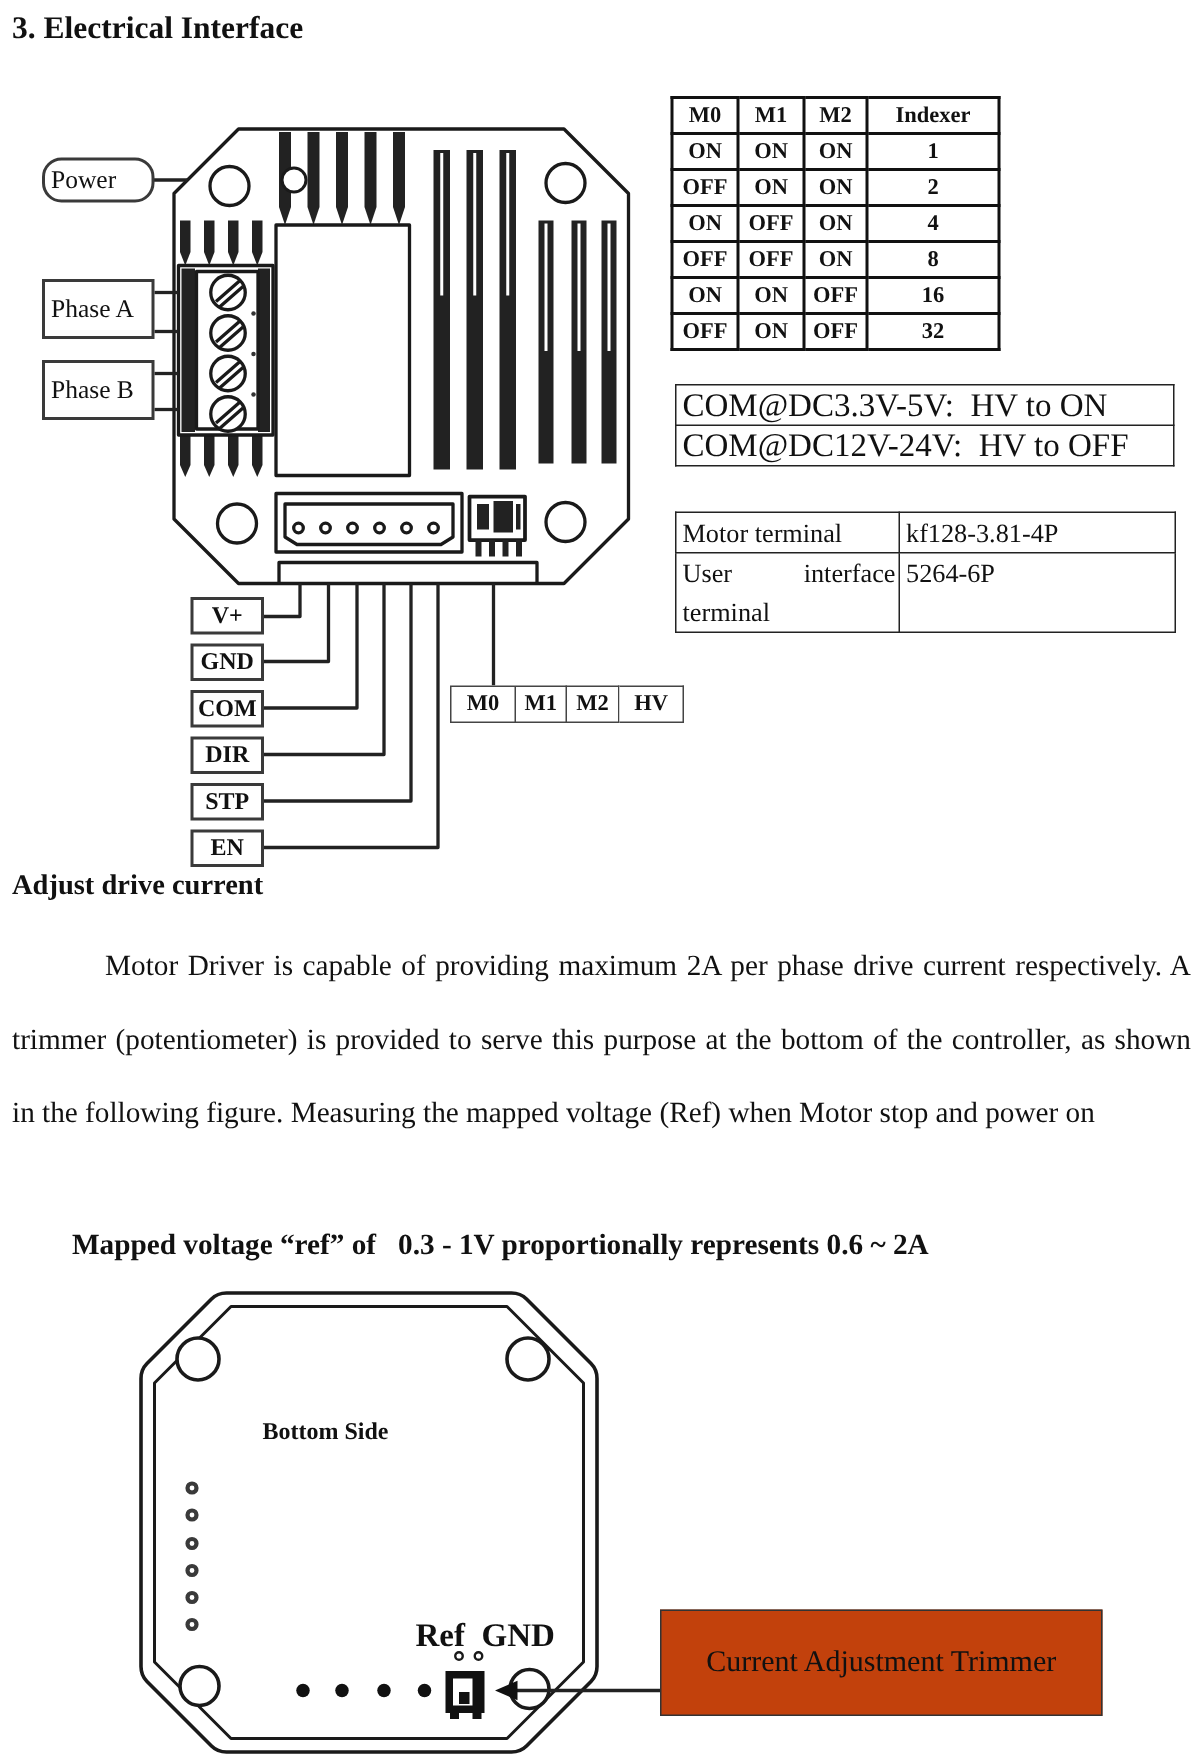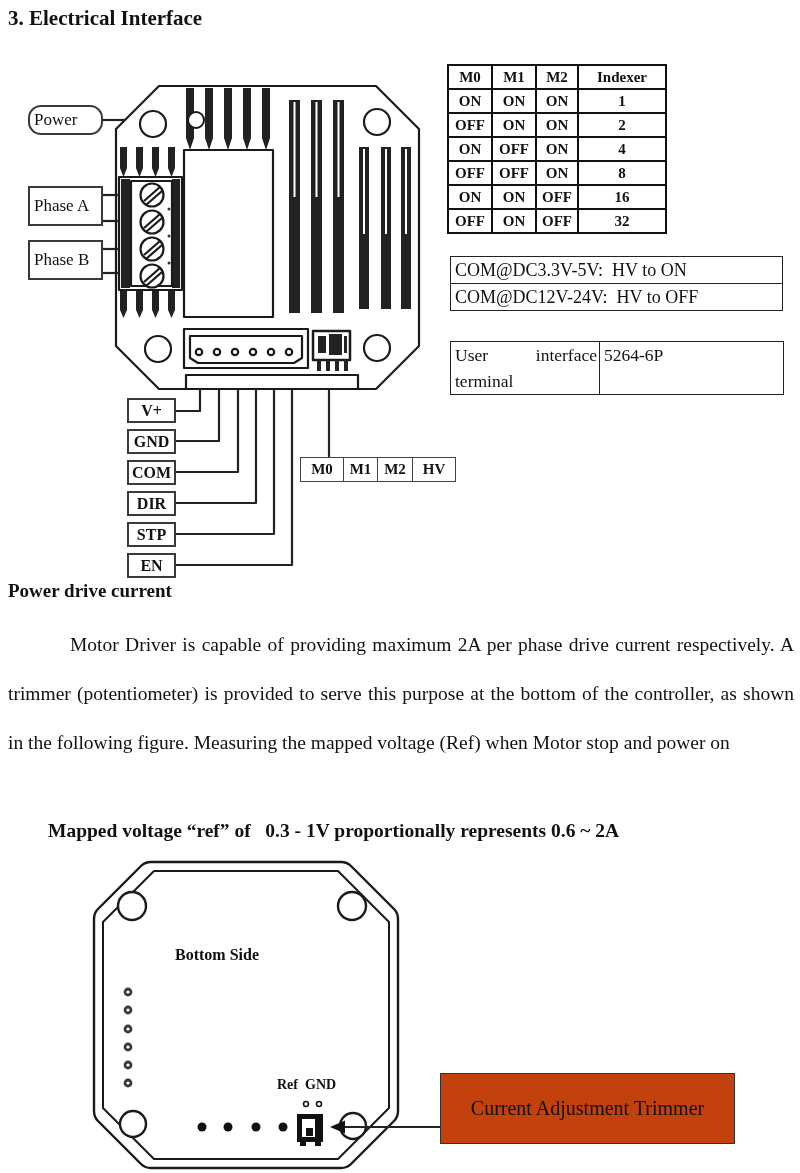--- a/index.html
+++ b/index.html
@@ -14,34 +14,34 @@
            width:45px;height:21px;left:127px;display:flex;align-items:center;justify-content:center;}
   .dip-row{left:300px;top:457px;display:flex;}
   .dip-cell{border:1px solid #444;border-left:none;height:23px;display:flex;align-items:center;
             justify-content:center;font-weight:bold;font-size:15px;background:#fff;}
   .dip-cell:first-child{border-left:1px solid #444;}
   table{border-collapse:collapse;background:#fff;}
   .idx-table{left:447px;top:64px;}
   .idx-table td{border:2px solid #111;text-align:center;font-weight:bold;font-size:15px;
                 height:22px;padding:0;}
   .com-table{left:450px;top:256px;}
-  .com-table td{border:1.5px solid #222;font-size:18px;height:26px;padding:0 0 0 4px;
+  .com-table td{border:1.5px solid #222;font-size:22px;height:26px;padding:0 0 0 4px;
                 white-space:pre;width:327px;}
   .term-table{left:450px;top:341px;}
   .term-table td{border:1.5px solid #222;font-size:17.5px;padding:0 2px 0 4px;vertical-align:top;
                  line-height:26px;}
   .term-c1{width:142px;text-align:justify;}
   .term-c2{width:177px;}
   .adjust-heading{left:8px;top:580px;font-size:19px;font-weight:bold;}
   .body-par{left:8px;top:620px;width:786px;font-size:19.5px;line-height:49px;
             text-align:justify;text-indent:62px;}
   .mapped-note{left:0;top:820px;width:800px;text-align:left;font-weight:bold;
                font-size:19.5px;white-space:pre;margin-left:48px;}
   .bottom-side{left:175px;top:946px;font-size:16px;font-weight:bold;}
-  .ref-gnd{left:277px;top:1077px;font-size:14px;font-weight:bold;white-space:pre;}
+  .ref-gnd{left:277px;top:1077px;font-size:22px;font-weight:bold;white-space:pre;}
   .callout{left:440px;top:1073px;width:293px;height:69px;border:1.6px solid #333;
            display:flex;align-items:center;justify-content:center;font-size:20px;background:#c2410c;}
 </style>
 </head>
 <body>
 
 <svg width="800" height="1173" viewBox="0 0 800 1173">
 
   <g stroke="#1a1a1a" fill="none" stroke-width="2.2" stroke-linejoin="round">
     <path d="M159,86 H376 L419,129 V346 L376,389 H159 L116,346 V129 Z" fill="#fff"></path>
@@ -266,26 +266,30 @@
     <td>COM@DC3.3V-5V:  HV to ON</td>
   </tr>
   <tr>
     <td>COM@DC12V-24V:  HV to OFF</td>
   </tr>
 </tbody>
   </table>
 
 <table class="abs term-table">
   <tbody>
+      <tr>
+    <td class="term-c1">Motor terminal</td>
+    <td class="term-c2">kf128-3.81-4P</td>
+  </tr>
   <tr>
     <td class="term-c1" style="height:52px;">User interface terminal</td>
     <td class="term-c2">5264-6P</td>
   </tr>
 </tbody>
   </table>
 
-<div class="abs adjust-heading">Power drive current</div>
+<div class="abs adjust-heading">Adjust drive current</div>
 <div class="abs body-par">Motor Driver is capable of providing maximum 2A per phase drive current respectively. A trimmer (potentiometer) is provided to serve this purpose at the bottom of the controller, as shown in the following figure. Measuring the mapped voltage (Ref) when Motor stop and power on</div>
 <div class="abs mapped-note">Mapped voltage “ref” of   0.3 - 1V proportionally represents 0.6 ~ 2A</div>
 
 <div class="abs bottom-side">Bottom Side</div>
 <div class="abs ref-gnd">Ref  GND</div>
 <div class="abs callout">Current Adjustment Trimmer</div>
 
 </body></html>

